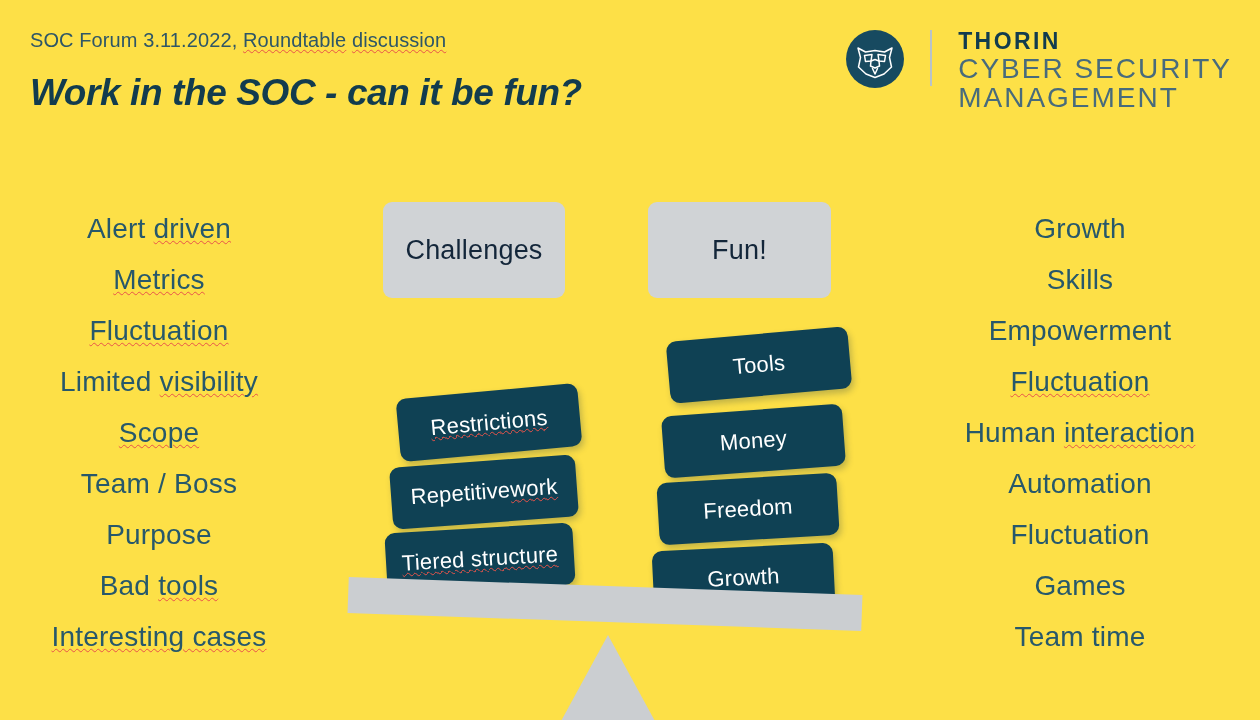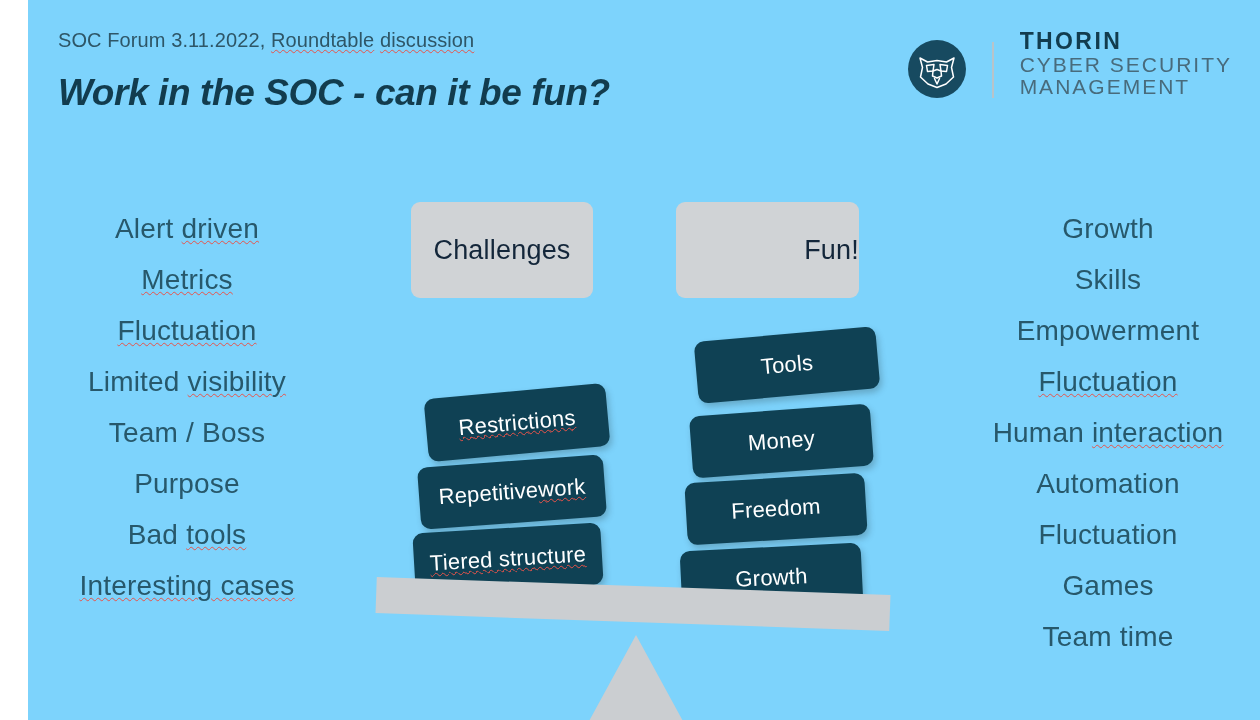--- a/index.html
+++ b/index.html
@@ -12,22 +12,21 @@
     height: 720px;
     position: relative;
     overflow: hidden;
     font-family: "Liberation Sans", sans-serif;
     -webkit-font-smoothing: antialiased;
   }
 
   .slide {
     position: absolute;
     inset: 0;
-    background: #7dd3fc;
-    margin-left: 28px;
+    background: #fde047;
   }
 
   
   .eyebrow {
     position: absolute;
     left: 30px;
     top: 29px;
     font-size: 20px;
     color: #2e5667;
     letter-spacing: 0.1px;
@@ -53,21 +52,21 @@
     text-decoration-thickness: 1px;
     text-underline-offset: 2px;
   }
 
   
   .logo {
     position: absolute;
     right: 28px;
     top: 30px;
     display: flex;
-    align-items: flex-end;
+    align-items: flex-start;
     gap: 26px;
   }
   .logo-mark { width: 58px; height: 58px; display: block; flex: 0 0 auto; }
   .logo-divider {
     width: 2px;
     height: 56px;
     background: #b9c3c9;
     flex: 0 0 auto;
   }
   .logo-words {
@@ -76,21 +75,21 @@
     justify-content: center;
     line-height: 1.04;
   }
   .logo-words .l1 {
     font-size: 23px;
     font-weight: bold;
     color: #123c4e;
     letter-spacing: 2.4px;
   }
   .logo-words .l2, .logo-words .l3 {
-    font-size: 21px;
+    font-size: 28px;
     font-weight: 300;
     color: #486b7c;
     letter-spacing: 2.0px;
   }
 
   
   .col {
     position: absolute;
     top: 203px;
     width: 330px;
@@ -118,21 +117,21 @@
     background: #d0d3d6;
     border-radius: 9px;
     display: flex;
     align-items: center;
     justify-content: center;
     font-size: 27px;
     color: #13263a;
     letter-spacing: 0.2px;
   }
   .cap-challenges { left: 383px; top: 202px; width: 182px; height: 96px; }
-  .cap-fun        { left: 648px; top: 202px; width: 183px; height: 96px; justify-content: flex-end; }
+  .cap-fun        { left: 648px; top: 202px; width: 183px; height: 96px; }
 
   .blk {
     position: absolute;
     background: #0f4154;
     border-radius: 10px;
     display: flex;
     align-items: center;
     justify-content: center;
     color: #ffffff;
     font-size: 22px;
@@ -202,20 +201,21 @@
       <div class="l2">CYBER SECURITY</div>
       <div class="l3">MANAGEMENT</div>
     </div>
   </div>
 
   <div class="col col-left">
       <div class="col-item"><span>Alert </span><span class="sq">driven</span></div>
       <div class="col-item"><span class="sq">Metrics</span></div>
       <div class="col-item"><span class="sq">Fluctuation</span></div>
       <div class="col-item"><span>Limited </span><span class="sq">visibility</span></div>
+      <div class="col-item"><span class="sq">Scope</span></div>
       <div class="col-item"><span>Team / Boss</span></div>
       <div class="col-item"><span>Purpose</span></div>
       <div class="col-item"><span>Bad </span><span class="sq">tools</span></div>
       <div class="col-item"><span class="sq">Interesting cases</span></div>
     </div>
 
   <div class="col col-right">
       <div class="col-item"><span>Growth</span></div>
       <div class="col-item"><span>Skills</span></div>
       <div class="col-item"><span>Empowerment</span></div>

